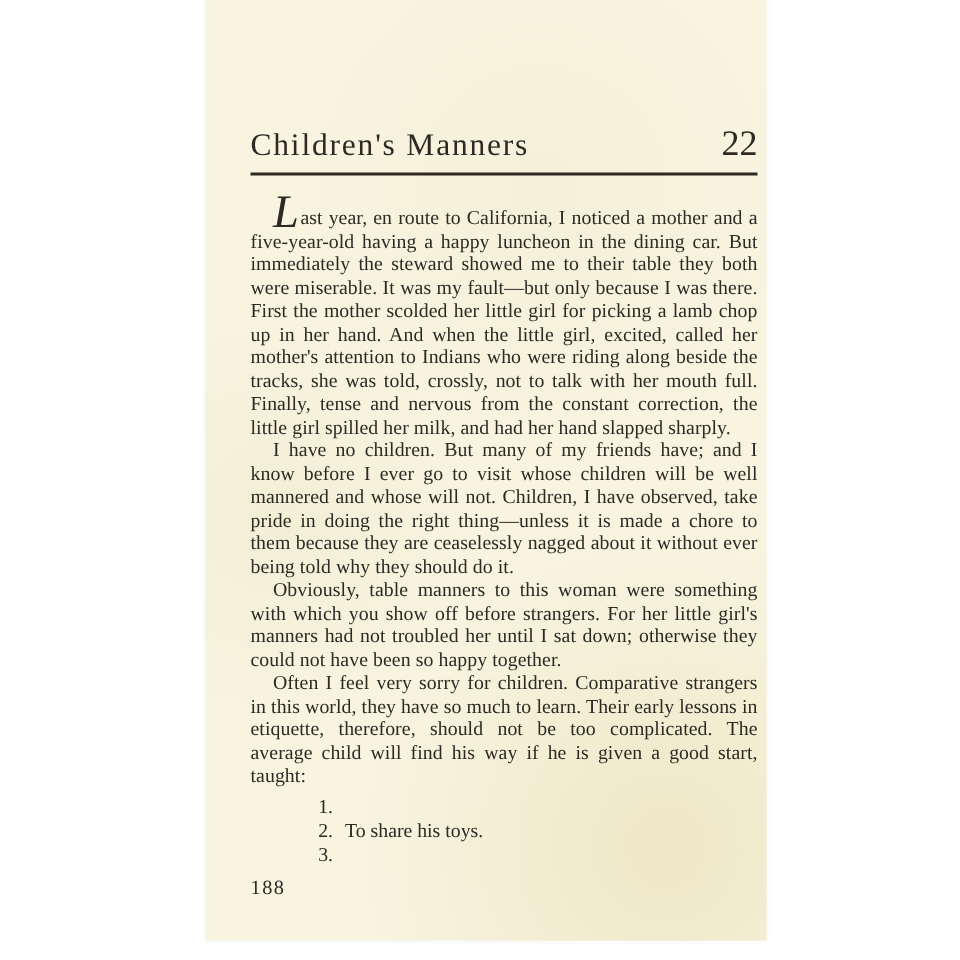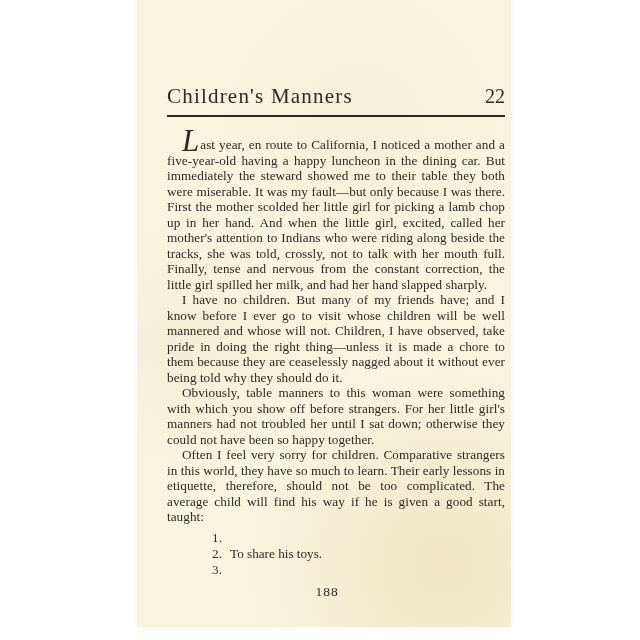--- a/index.html
+++ b/index.html
@@ -35,21 +35,21 @@
     justify-content:space-between;
     align-items:baseline;
   }
   .chapter-title{
     font-size:21px;
     letter-spacing:1.2px;
     line-height:24px;
     font-weight:normal;
   }
   .chapter-number{
-    font-size:20px;
+    font-size:24px;
     line-height:24px;
   }
   .header-rule{
     height:2px;
     background:var(--ink);
     margin-top:7px;
   }
   .body-text{
     margin-top:20px;
     font-size:13.2px;
@@ -76,21 +76,21 @@
   }
   .list-item{ display:flex; }
   .list-number{
     width:15px;
     text-align:right;
     flex:0 0 15px;
   }
   .list-text{ margin-left:8px; }
   .folio{
     margin-top:6px;
-    text-align:center;
+    text-align:left;
     font-size:13.5px;
     letter-spacing:1px;
     
     padding-right:18px;
   }
 </style>
 </head>
 <body>
 
 <div class="book-page">

